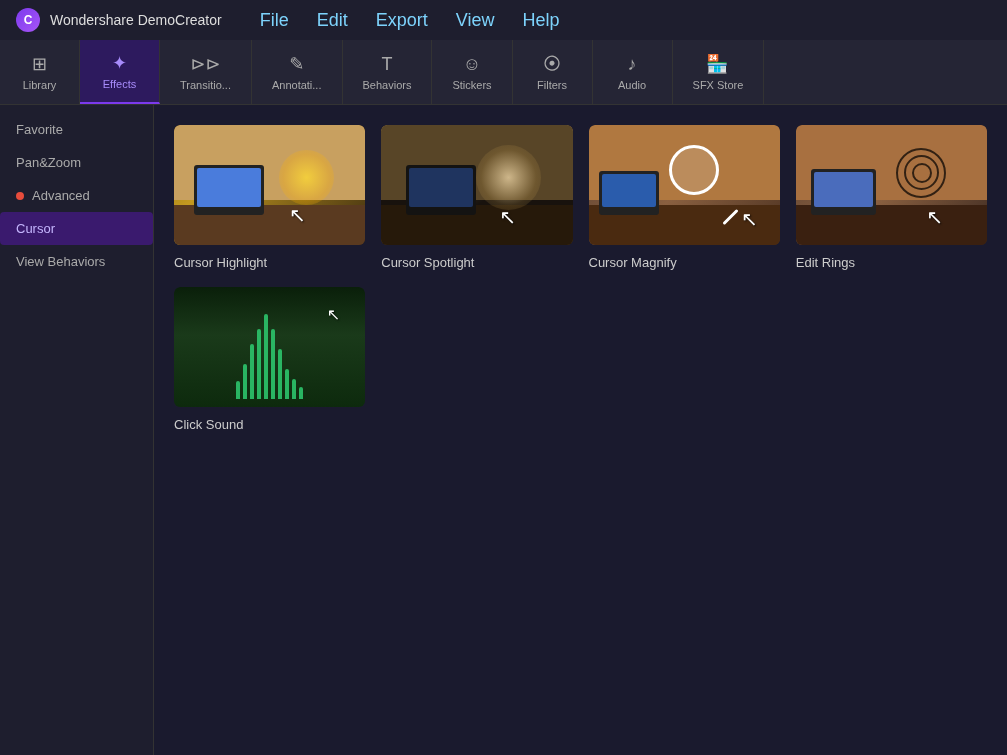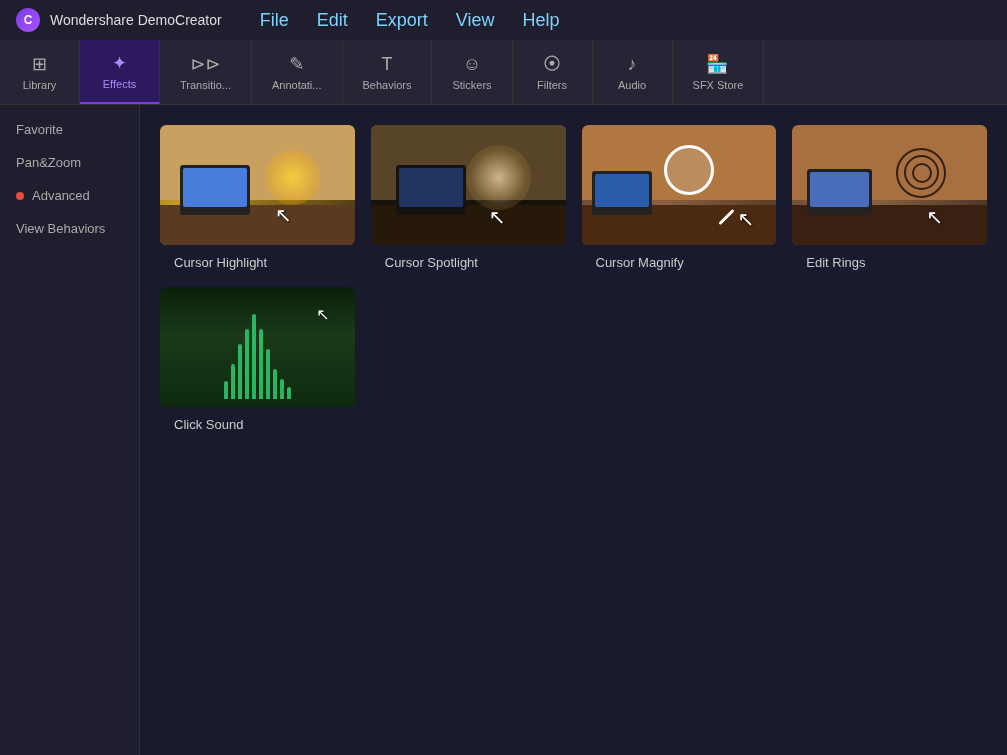--- a/index.html
+++ b/index.html
@@ -83,21 +83,21 @@
     }
 
     
     .main-layout {
       display: flex;
       height: calc(755px - 40px - 65px);
     }
 
     
     .sidebar {
-      width: 140px;
+      width: 154px;
       background: #1e1e2e;
       border-right: 1px solid #333;
       padding: 8px 0;
       flex-shrink: 0;
     }
     .sidebar-item {
       display: flex;
       align-items: center;
       gap: 8px;
       padding: 9px 16px;
@@ -140,21 +140,20 @@
       height: 120px;
       border-radius: 6px;
       overflow: hidden;
       position: relative;
       margin-bottom: 8px;
     }
     .effect-label {
       font-size: 13px;
       color: #ccc;
       text-align: center;
-      margin-left: 14px;
     }
 
     
     .thumb-cursor-highlight {
       background: linear-gradient(135deg, #8B6914 0%, #c49a20 30%, #3a2a10 100%);
       display: flex;
       align-items: center;
       justify-content: center;
       position: relative;
     }
@@ -365,20 +364,23 @@
   <div class="sidebar">
     <div class="sidebar-item">
       <span>Favorite</span>
     </div>
     <div class="sidebar-item">
       <span>Pan&amp;Zoom</span>
     </div>
     <div class="sidebar-item">
       <div class="sidebar-dot"></div>
       <span>Advanced</span>
+    </div>
+    <div class="sidebar-item active">
+      <span>Cursor</span>
     </div>
     <div class="sidebar-item">
       <span>View Behaviors</span>
     </div>
   </div>
 
   <div class="content">
     <div class="effects-grid">
 
       <div class="effect-card">

